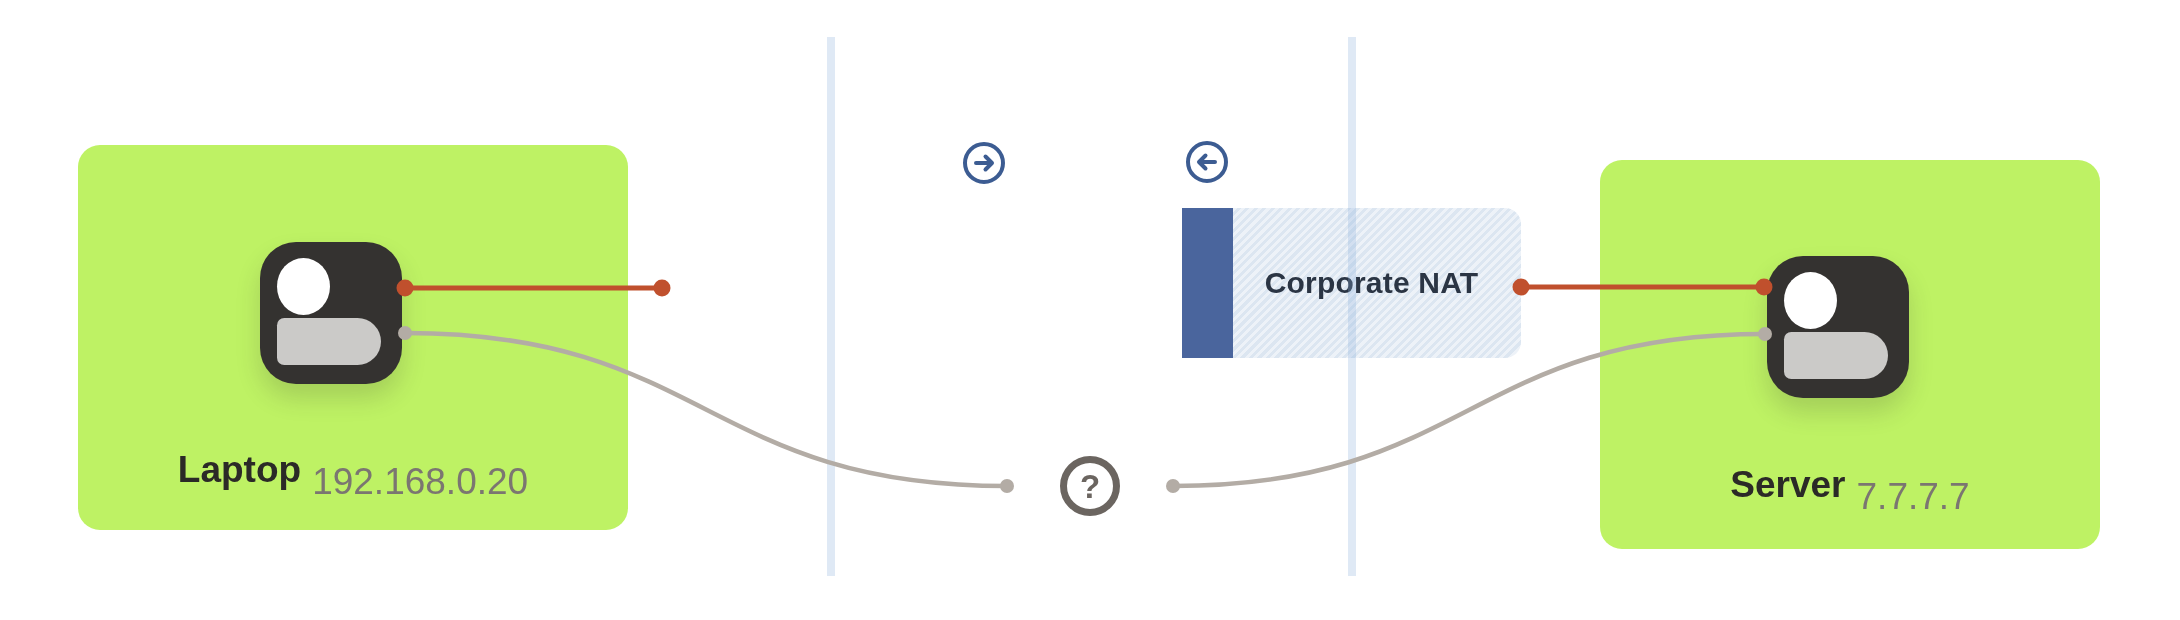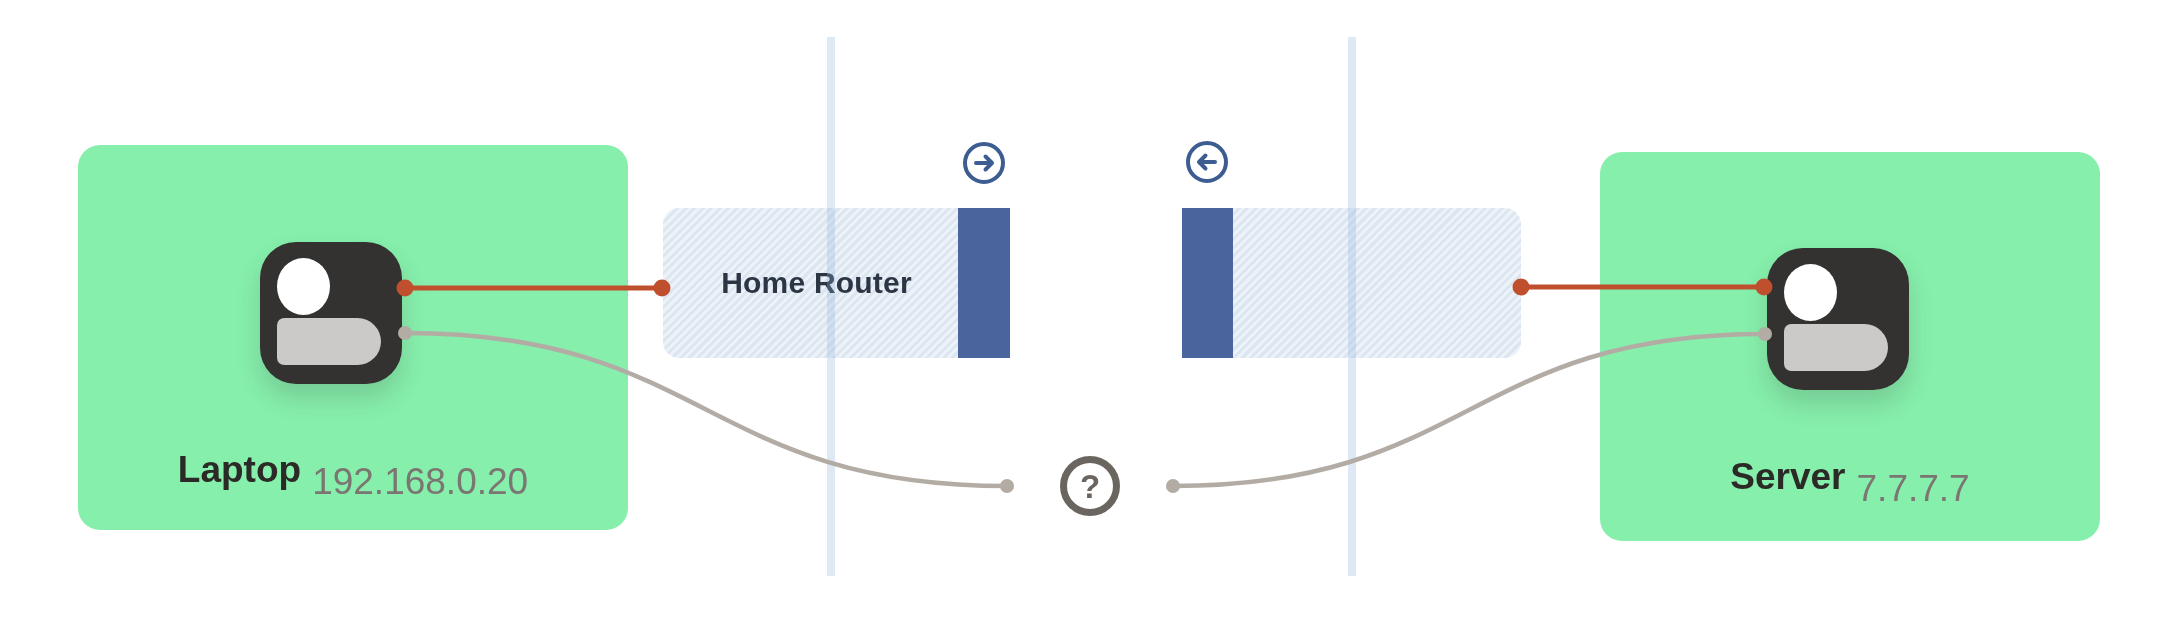--- a/index.html
+++ b/index.html
@@ -5,23 +5,23 @@
   html,body{margin:0;padding:0;background:#ffffff;}
   body{font-family:"Liberation Sans","DejaVu Sans",sans-serif;}
   .canvas{position:relative;width:2180px;height:620px;background:#ffffff;overflow:hidden;}
 
   
   .vline{position:absolute;top:37px;height:539px;width:8px;background:rgba(140,175,220,0.28);z-index:3;}
   .vline.left{left:827px;}
   .vline.right{left:1348px;}
 
   
-  .card{position:absolute;background:#86efac;border-radius:22px;z-index:1;}
+  .card{position:absolute;background:#bef264;border-radius:22px;z-index:1;}
   .card.laptop{left:78px;top:145px;width:550px;height:385px;}
-  .card.server{left:1600px;top:152px;width:500px;height:389px;text-decoration:underline;}
+  .card.server{left:1600px;top:160px;width:500px;height:389px;text-decoration:underline;}
 
   
   .device-icon{position:absolute;width:142px;height:142px;border-radius:36px;background:#343230;
                box-shadow:0 14px 24px rgba(50,48,45,0.18);z-index:5;}
   .card.laptop .device-icon{left:182px;top:97px;}
   .card.server .device-icon{left:167px;top:96px;}
   .di-circle{position:absolute;left:17px;top:16px;width:53px;height:57px;border-radius:50%;background:#ffffff;}
   .di-pill{position:absolute;left:17px;top:76px;width:104px;height:47px;border-radius:8px 26px 26px 8px;background:#CBCAC8;}
 
   
@@ -78,27 +78,24 @@
     <div class="device-icon">
       <div class="di-circle"></div>
       <div class="di-pill"></div>
     </div>
     <div class="node-caption">
       <span class="nc-name">Server</span>
       <span class="nc-ip">7.7.7.7</span>
     </div>
   </div>
 
-  <div class="nat-box home">
-    <span class="nat-label">Home Router</span>
-    <div class="nat-bar"></div>
-  </div>
 
   <div class="nat-box corp">
     <div class="nat-bar"></div>
+    <span class="nat-label">Corporate NAT</span>
   </div>
 
   <svg class="connections" width="2180" height="620" viewBox="0 0 2180 620">
 
     <line x1="405" y1="288" x2="662" y2="288" stroke-width="5" stroke="#C0502D"></line>
     <line x1="1521" y1="287" x2="1764" y2="287" stroke-width="5" stroke="#C0502D"></line>
     <circle cx="405" cy="288" r="8.5" fill="#C0502D"></circle>
     <circle cx="662" cy="288" r="8.5" fill="#C0502D"></circle>
     <circle cx="1521" cy="287" r="8.5" fill="#C0502D"></circle>
     <circle cx="1764" cy="287" r="8.5" fill="#C0502D"></circle>

